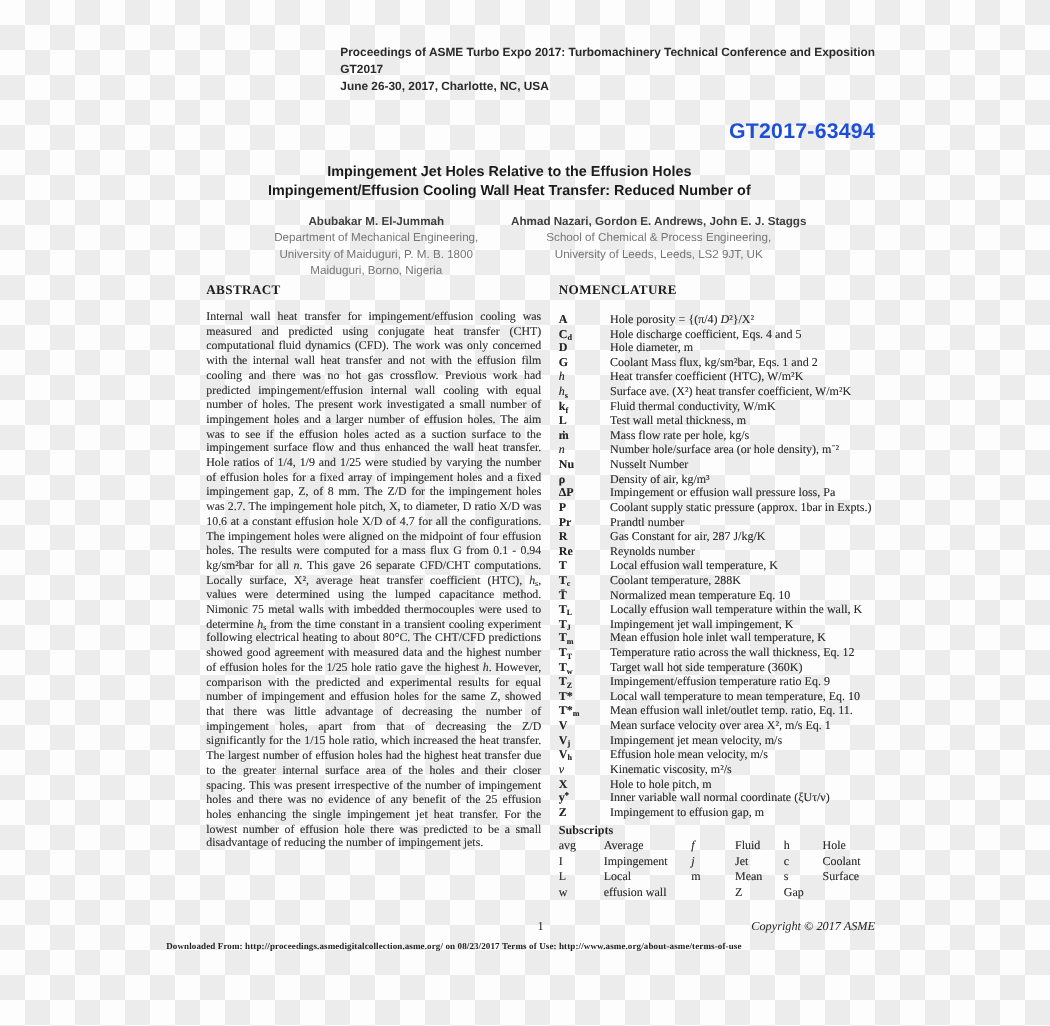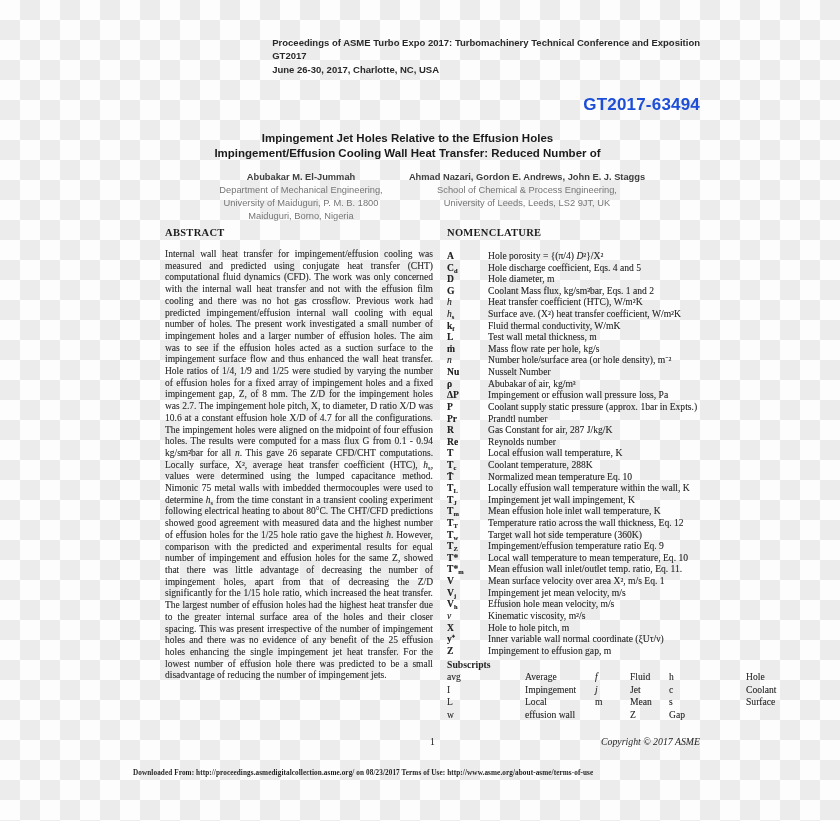--- a/index.html
+++ b/index.html
@@ -57,27 +57,27 @@
   .nom-sym { width:41px; flex:0 0 41px; font-weight:bold; color:#242424; }
   .nom-sym i { font-weight:normal; }
   .nom-def { flex:1; white-space:nowrap; }
   sub, sup { font-size:6.5px; line-height:0; }
   sub { vertical-align:-2px; }
 
   .subs-heading { position:absolute; top:659px; left:447px; font-weight:bold; font-size:9.7px; color:#1f1f1f; }
   .subs-grid { position:absolute; top:671px; left:447px; width:275px; }
   .sub-row { display:flex; height:12.7px; font-size:9.6px; line-height:12.7px; color:#2d2d2d;
              text-shadow:0 0 0.35px rgba(40,40,40,0.4); }
-  .sc1 { flex:0 0 36px; } .sc2 { flex:0 0 70px;margin-left:42px; } .sc3 { flex:0 0 35px; }
-  .sc4 { flex:0 0 39px; } .sc5 { flex:0 0 31px; } .sc6 { flex:1;margin-left:46px; }
+  .sc1 { flex:0 0 36px; } .sc2 { flex:0 0 70px; } .sc3 { flex:0 0 35px; }
+  .sc4 { flex:0 0 39px; } .sc5 { flex:0 0 31px; } .sc6 { flex:1; }
 
   .page-num { position:absolute; top:736px; left:150px; width:565px; text-align:center;
               font-size:9.8px; color:#222; }
   .copyright { position:absolute; top:736px; right:140px; font-size:9.8px; color:#222;font-style:italic; }
-  .download-note { position:absolute; top:769px; left:133px;
+  .download-note { position:absolute; top:753px; left:133px;
                    font-weight:bold; font-size:7.2px; color:#1e1e1e; letter-spacing:0.1px; }
 </style>
 </head>
 <body>
 
 <div class="page">
 
   <div class="top-note">
     <div>Proceedings of ASME Turbo Expo 2017: Turbomachinery Technical Conference and Exposition</div>
     <div>GT2017</div>
@@ -161,21 +161,21 @@
     <span class="nom-def">Number hole/surface area (or hole density), m⁻²</span>
   </div>
 
   <div class="nom-row">
     <span class="nom-sym">Nu</span>
     <span class="nom-def">Nusselt Number</span>
   </div>
 
   <div class="nom-row">
     <span class="nom-sym">ρ</span>
-    <span class="nom-def">Abubakar of air, kg/m³</span>
+    <span class="nom-def">Density of air, kg/m³</span>
   </div>
 
   <div class="nom-row">
     <span class="nom-sym">ΔP</span>
     <span class="nom-def">Impingement or effusion wall pressure loss, Pa</span>
   </div>
 
   <div class="nom-row">
     <span class="nom-sym">P</span>
     <span class="nom-def">Coolant supply static pressure (approx. 1bar in Expts.)</span>

